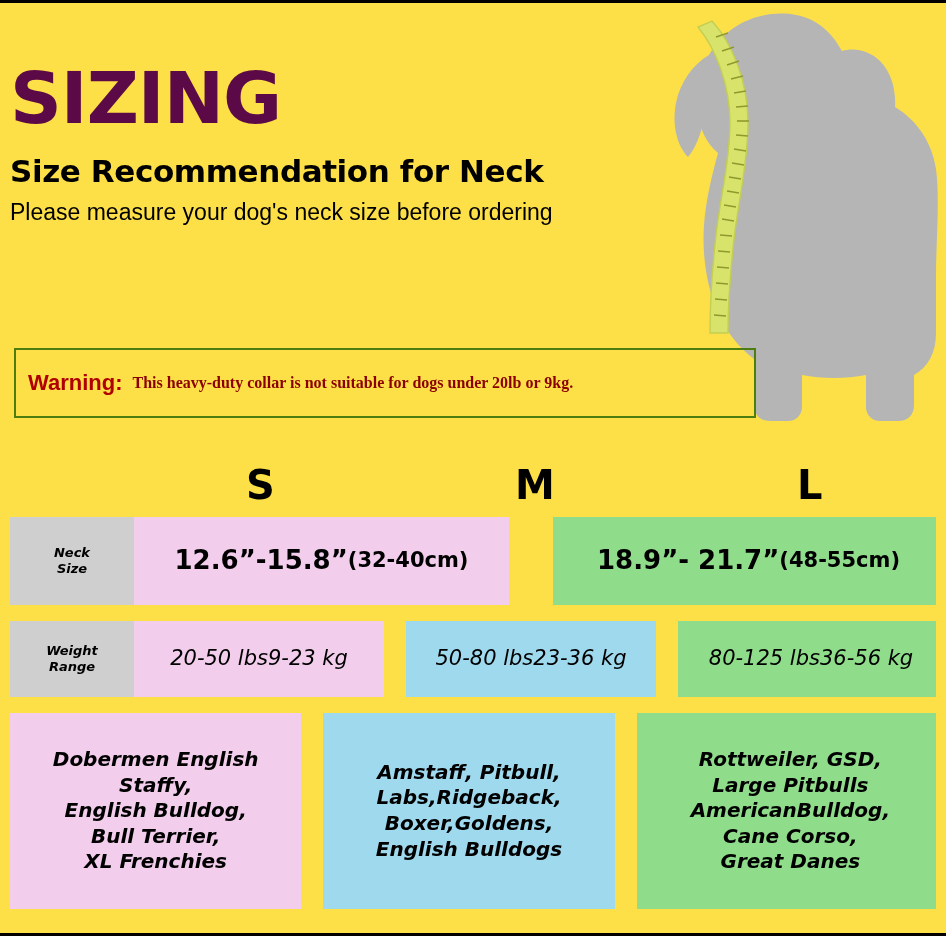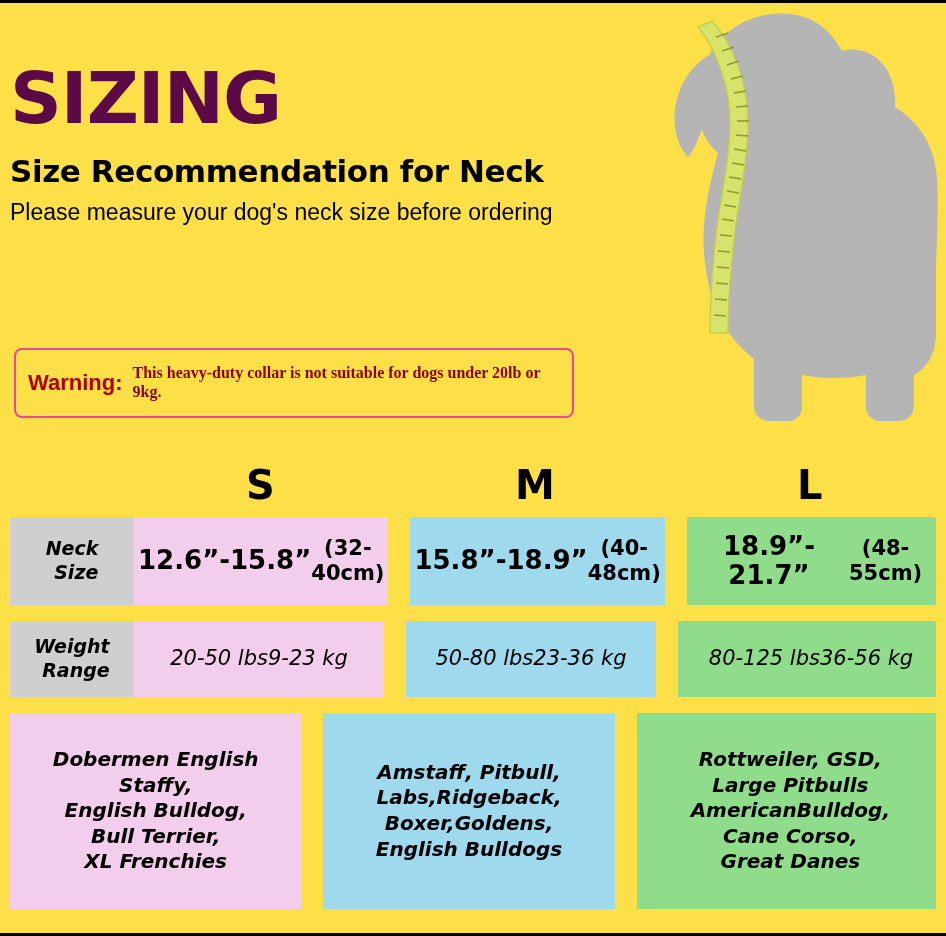--- a/index.html
+++ b/index.html
@@ -68,24 +68,24 @@
     font-family: "Liberation Sans", sans-serif;
     font-size: 23px;
     color: #000;
   }
 
   
   .warning-box {
     position: absolute;
     left: 14px;
     top: 345px;
-    width: 560px;
+    width: 742px;
     height: 70px;
-    border: 2px solid #ec4899;
-    border-radius: 8px;
+    border: 2px solid #4d7c0f;
+    border-radius: 0;
     box-sizing: border-box;
     display: flex;
     align-items: center;
     padding: 0 12px;
   }
   .warning-label {
     color: #b00000;
     font-weight: bold;
     font-size: 22px;
     font-family: "Liberation Sans", sans-serif;
@@ -128,25 +128,25 @@
     display: flex;
     margin-bottom: 16px;
   }
   .rowlabel {
     width: 124px;
     flex: none;
     background: #cfcfcf;
     display: flex;
     align-items: center;
     justify-content: center;
-    text-align: right;
+    text-align: center;
     font-family: "DejaVu Sans", sans-serif;
     font-weight: bold;
     font-style: italic;
-    font-size: 19px;
+    font-size: 13px;
     line-height: 1.25;
     color: #000;
   }
   .cell {
     flex: 1;
     display: flex;
     flex-direction: row;
     align-items: center;
     justify-content: center;
     text-align: center;
@@ -271,24 +271,20 @@
         <span>
           <span>Neck</span><br>
           <span>Size</span>
         </span>
       </div>
       <div class="cell c-s">
         <div class="line1">12.6”-15.8”</div>
         <div class="line2">(32-40cm)</div>
       </div>
       <div class="gap"></div>
-      <div class="cell c-m">
-        <div class="line1">15.8”-18.9”</div>
-        <div class="line2">(40-48cm)</div>
-      </div>
       <div class="gap"></div>
       <div class="cell c-l">
         <div class="line1">18.9”- 21.7”</div>
         <div class="line2">(48-55cm)</div>
       </div>
     </div>
 
     <div class="row row-weight">
       <div class="rowlabel">
         <span>

